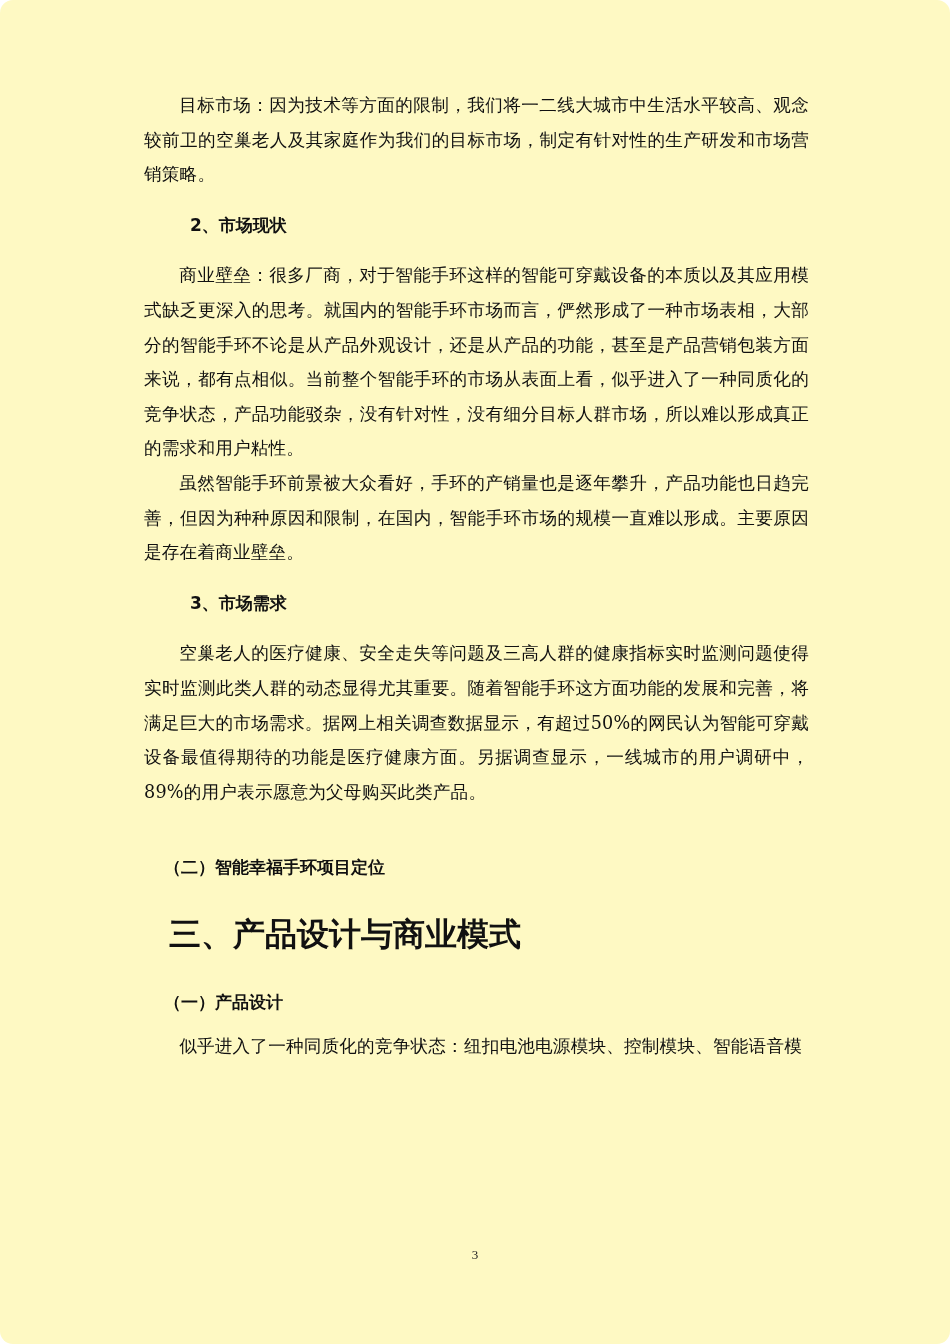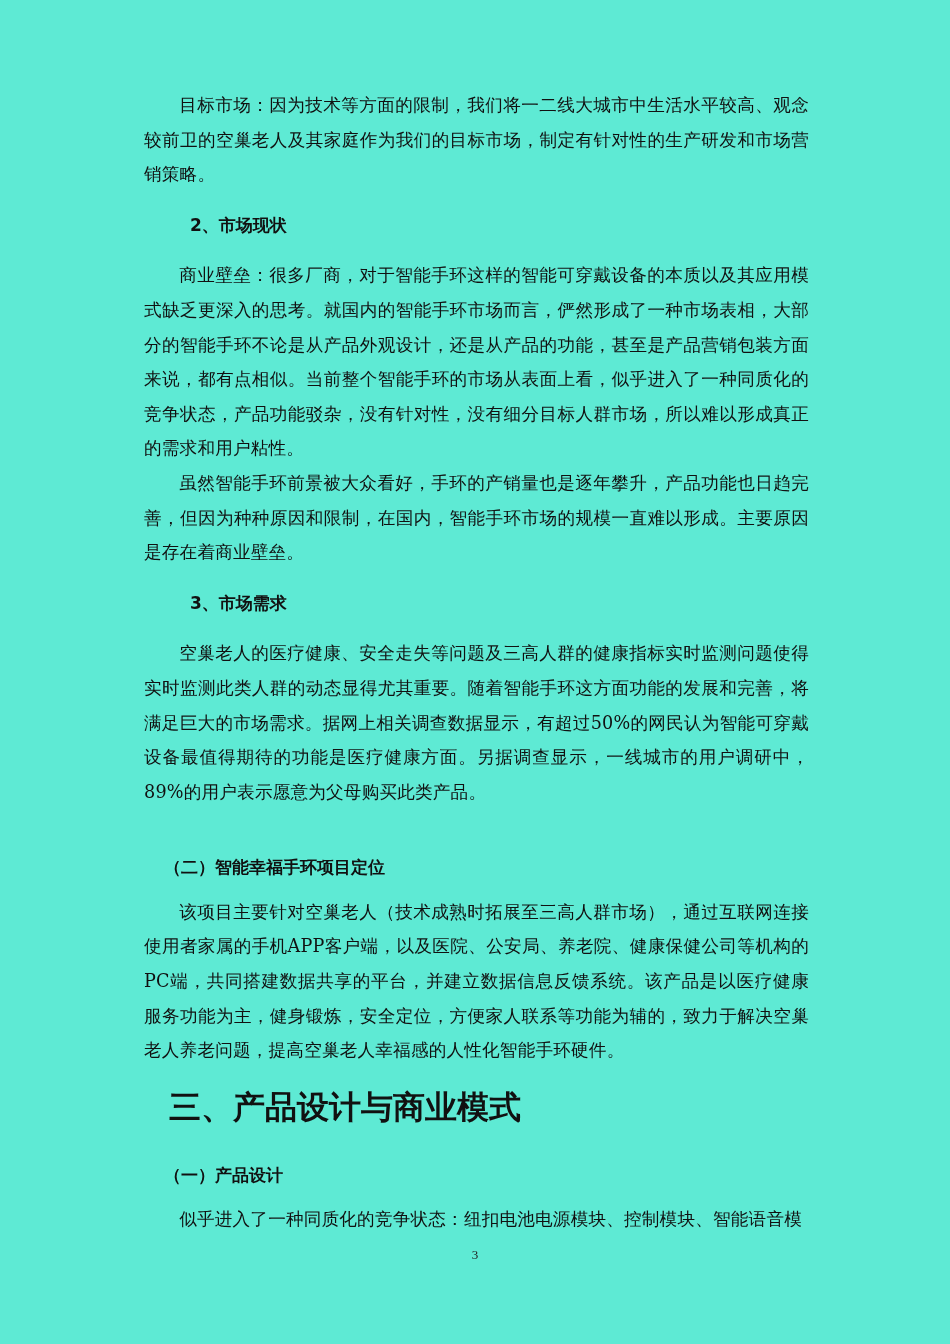--- a/index.html
+++ b/index.html
@@ -13,21 +13,22 @@
       position: relative;
       overflow: hidden;
       font-family: "DejaVu Serif", "Liberation Serif", serif;
       color: #111111;
     }
     .page {
       position: absolute;
       left: 0; top: 0;
       width: 950px;
       height: 1344px;
-      background: #5eead4;
+      background: #fef9c3;
+      border-radius: 13px;
     }
     .content {
       position: absolute;
       left: 144px;
       top: 88px;
       width: 665px;
     }
     .p {
       font-size: 17.6px;
       line-height: 34.6px;
@@ -87,21 +88,20 @@
     <p class="p">虽然智能手环前景被大众看好，手环的产销量也是逐年攀升，产品功能也日趋完善，但因为种种原因和限制，在国内，智能手环市场的规模一直难以形成。主要原因是存在着商业壁垒。</p>
 
     <p class="h3">3、市场需求</p>
 
     <p class="p">空巢老人的医疗健康、安全走失等问题及三高人群的健康指标实时监测问题使得实时监测此类人群的动态显得尤其重要。随着智能手环这方面功能的发展和完善，将满足巨大的市场需求。据网上相关调查数据显示，有超过50%的网民认为智能可穿戴设备最值得期待的功能是医疗健康方面。另据调查显示，一线城市的用户调研中，89%的用户表示愿意为父母购买此类产品。</p>
 
     <div style="height:31px"></div>
 
     <p class="h2-sub">（二）智能幸福手环项目定位</p>
 
-    <p class="p">该项目主要针对空巢老人（技术成熟时拓展至三高人群市场），通过互联网连接使用者家属的手机APP客户端，以及医院、公安局、养老院、健康保健公司等机构的PC端，共同搭建数据共享的平台，并建立数据信息反馈系统。该产品是以医疗健康服务功能为主，健身锻炼，安全定位，方便家人联系等功能为辅的，致力于解决空巢老人养老问题，提高空巢老人幸福感的人性化智能手环硬件。</p>
 
     <div style="height:4px"></div>
 
     <p class="h1">三、产品设计与商业模式</p>
 
     <div style="height:6px"></div>
 
     <p class="h2-sub">（一）产品设计</p>
 
     <p class="p">似乎进入了一种同质化的竞争状态：纽扣电池电源模块、控制模块、智能语音模</p>

